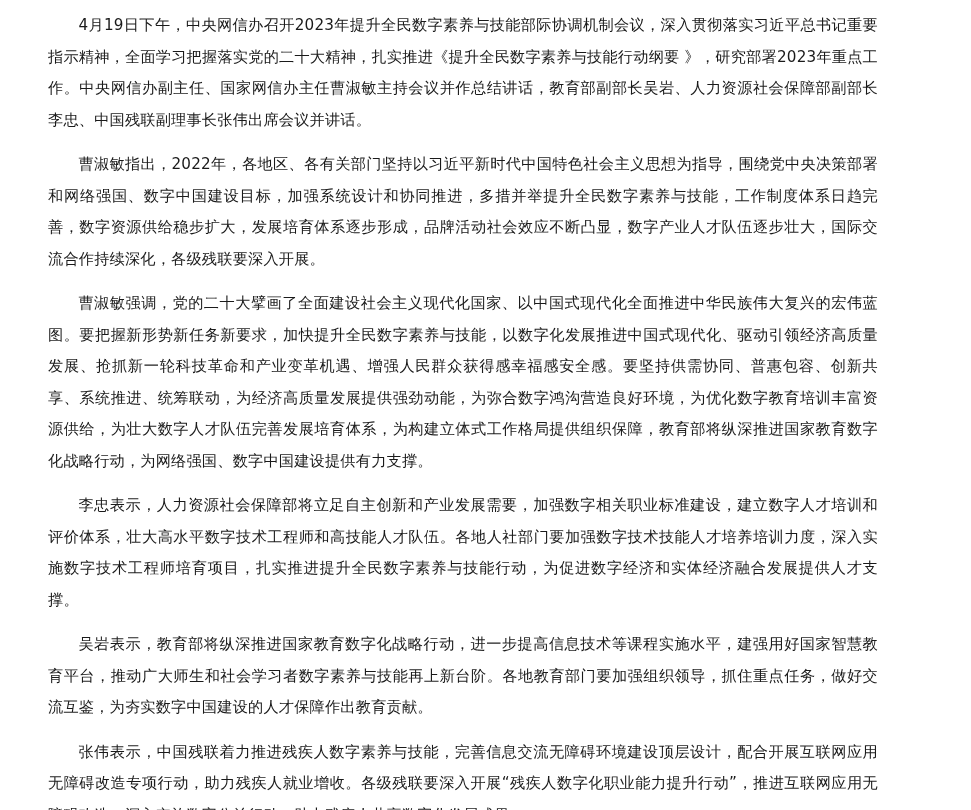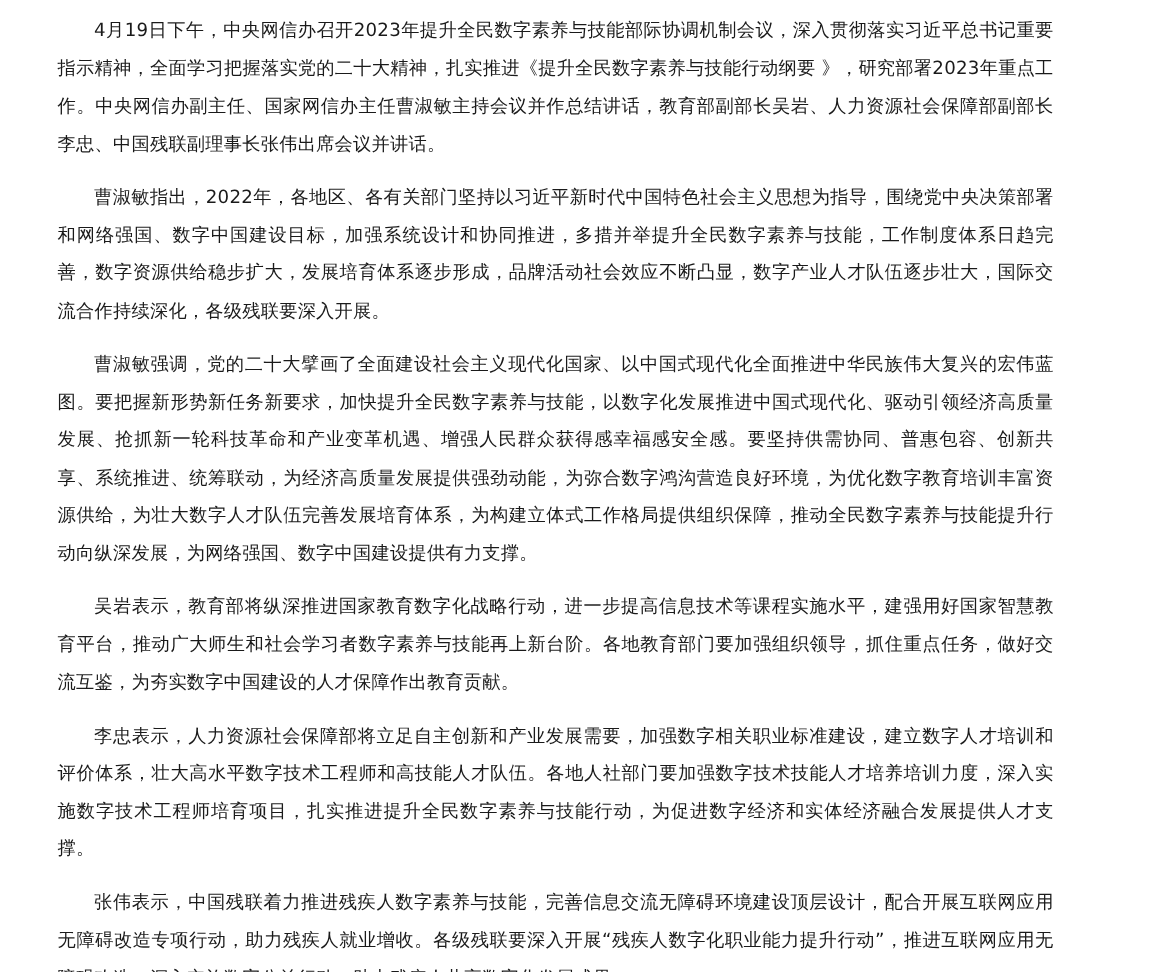--- a/index.html
+++ b/index.html
@@ -31,18 +31,18 @@
     letter-spacing: 0.2px;
     font-family: "DejaVu Sans", "Liberation Sans", sans-serif;
   }
 </style>
 </head>
 <body>
 
 <div class="document">
   <p class="para">4月19日下午，中央网信办召开2023年提升全民数字素养与技能部际协调机制会议，深入贯彻落实习近平总书记重要指示精神，全面学习把握落实党的二十大精神，扎实推进《提升全民数字素养与技能行动纲要 》，研究部署2023年重点工作。中央网信办副主任、国家网信办主任曹淑敏主持会议并作总结讲话，教育部副部长吴岩、人力资源社会保障部副部长李忠、中国残联副理事长张伟出席会议并讲话。</p>
   <p class="para">曹淑敏指出，2022年，各地区、各有关部门坚持以习近平新时代中国特色社会主义思想为指导，围绕党中央决策部署和网络强国、数字中国建设目标，加强系统设计和协同推进，多措并举提升全民数字素养与技能，工作制度体系日趋完善，数字资源供给稳步扩大，发展培育体系逐步形成，品牌活动社会效应不断凸显，数字产业人才队伍逐步壮大，国际交流合作持续深化，各级残联要深入开展。</p>
-  <p class="para">曹淑敏强调，党的二十大擘画了全面建设社会主义现代化国家、以中国式现代化全面推进中华民族伟大复兴的宏伟蓝图。要把握新形势新任务新要求，加快提升全民数字素养与技能，以数字化发展推进中国式现代化、驱动引领经济高质量发展、抢抓新一轮科技革命和产业变革机遇、增强人民群众获得感幸福感安全感。要坚持供需协同、普惠包容、创新共享、系统推进、统筹联动，为经济高质量发展提供强劲动能，为弥合数字鸿沟营造良好环境，为优化数字教育培训丰富资源供给，为壮大数字人才队伍完善发展培育体系，为构建立体式工作格局提供组织保障，推动全民数字素养与技能提升行动向纵深发展，为网络强国、数字中国建设提供有力支撑。</p>
+  <p class="para">曹淑敏强调，党的二十大擘画了全面建设社会主义现代化国家、以中国式现代化全面推进中华民族伟大复兴的宏伟蓝图。要把握新形势新任务新要求，加快提升全民数字素养与技能，以数字化发展推进中国式现代化、驱动引领经济高质量发展、抢抓新一轮科技革命和产业变革机遇、增强人民群众获得感幸福感安全感。要坚持供需协同、普惠包容、创新共享、系统推进、统筹联动，为经济高质量发展提供强劲动能，为弥合数字鸿沟营造良好环境，为优化数字教育培训丰富资源供给，为壮大数字人才队伍完善发展培育体系，为构建立体式工作格局提供组织保障，教育部将纵深推进国家教育数字化战略行动，为网络强国、数字中国建设提供有力支撑。</p>
+  <p class="para">李忠表示，人力资源社会保障部将立足自主创新和产业发展需要，加强数字相关职业标准建设，建立数字人才培训和评价体系，壮大高水平数字技术工程师和高技能人才队伍。各地人社部门要加强数字技术技能人才培养培训力度，深入实施数字技术工程师培育项目，扎实推进提升全民数字素养与技能行动，为促进数字经济和实体经济融合发展提供人才支撑。</p>
   <p class="para">吴岩表示，教育部将纵深推进国家教育数字化战略行动，进一步提高信息技术等课程实施水平，建强用好国家智慧教育平台，推动广大师生和社会学习者数字素养与技能再上新台阶。各地教育部门要加强组织领导，抓住重点任务，做好交流互鉴，为夯实数字中国建设的人才保障作出教育贡献。</p>
-  <p class="para">李忠表示，人力资源社会保障部将立足自主创新和产业发展需要，加强数字相关职业标准建设，建立数字人才培训和评价体系，壮大高水平数字技术工程师和高技能人才队伍。各地人社部门要加强数字技术技能人才培养培训力度，深入实施数字技术工程师培育项目，扎实推进提升全民数字素养与技能行动，为促进数字经济和实体经济融合发展提供人才支撑。</p>
   <p class="para">张伟表示，中国残联着力推进残疾人数字素养与技能，完善信息交流无障碍环境建设顶层设计，配合开展互联网应用无障碍改造专项行动，助力残疾人就业增收。各级残联要深入开展“残疾人数字化职业能力提升行动”，推进互联网应用无障碍改造，深入实施数字公益行动，助力残疾人共享数字化发展成果。</p>
 
 </div>
 
 </body></html>

